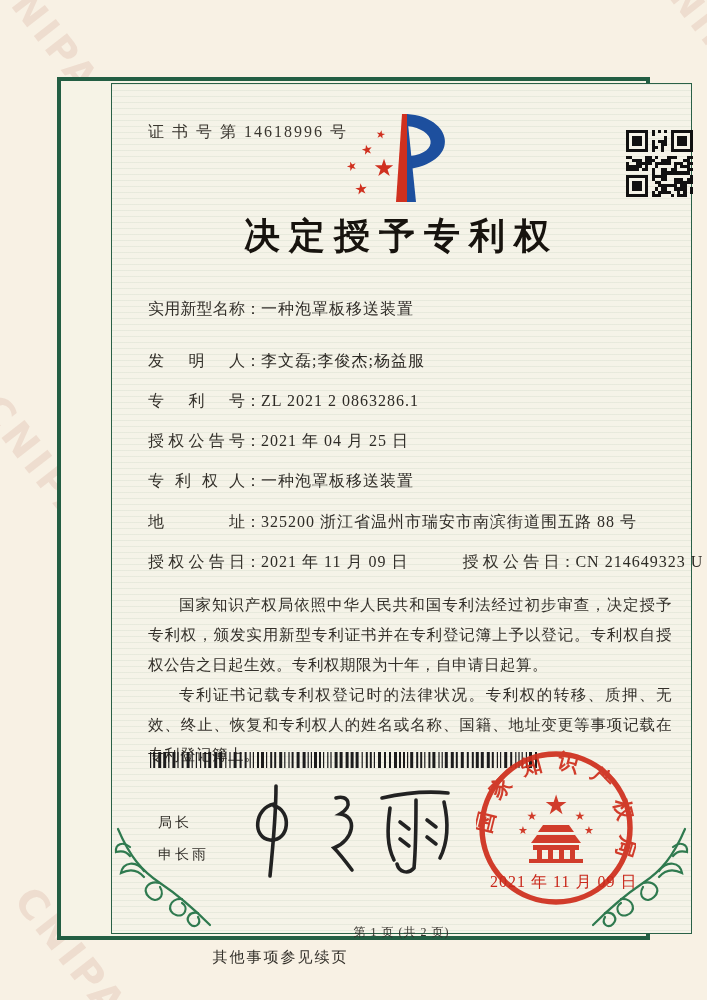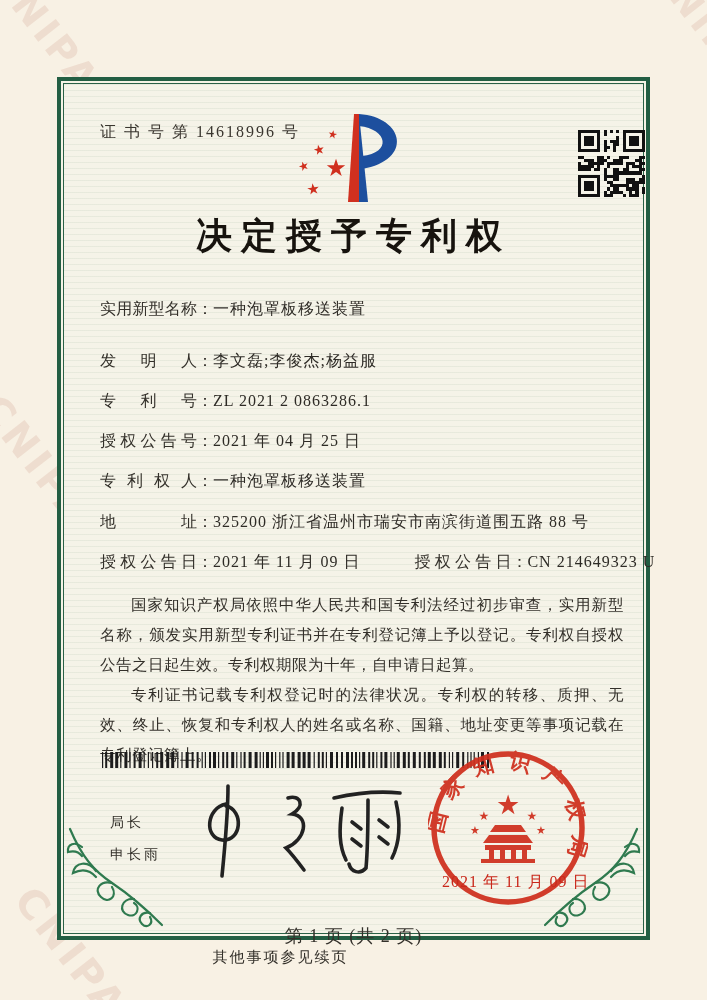--- a/index.html
+++ b/index.html
@@ -33,20 +33,21 @@
     background:#f6f3e6;
   }
   .cert-inner{
     position:relative;width:100%;height:100%;
     box-sizing:border-box;
     border:1px solid #2a6147;
     background-color:#f5f3e8;
     background-image:repeating-linear-gradient(180deg,
       rgba(110,150,120,0.10) 0px, rgba(110,150,120,0.10) 1px,
       rgba(0,0,0,0) 1px, rgba(0,0,0,0) 6px);
+    margin-left:48px;
   }
   .cert-no{
     position:absolute;left:36px;top:38px;
     font-size:16px;letter-spacing:2px;color:#3a362f;
   }
   .logo{position:absolute;left:228px;top:26px;width:134px;height:96px;}
   .qr{position:absolute;left:514px;top:46px;width:67px;height:67px;}
   .title{
     position:absolute;left:0;top:128px;width:100%;
     text-align:center;font-size:36px;font-weight:bold;
@@ -73,21 +74,21 @@
   .director{position:absolute;left:46px;top:730px;font-size:14px;letter-spacing:3px;color:#33302a;}
   .director div{margin-bottom:14px;}
   .signature{position:absolute;left:132px;top:698px;width:218px;height:100px;}
   .seal{position:absolute;left:364px;top:664px;width:160px;height:160px;opacity:0.93;}
   .seal-date{
     position:absolute;left:378px;top:788px;width:200px;
     color:#c9281b;font-size:16px;letter-spacing:1px;white-space:nowrap;
   }
   .page-indicator{
     position:absolute;left:0;top:840px;width:100%;text-align:center;
-    font-size:18px;color:#33302a;letter-spacing:1px;
+    font-size:12px;color:#33302a;letter-spacing:1px;
   }
   .ornament{position:absolute;width:104px;height:104px;}
   .orn-br{right:2px;bottom:2px;}
   .orn-bl{left:2px;bottom:2px;transform:scaleX(-1);}
   .continuation{
     position:absolute;left:0;top:948px;width:561px;text-align:center;
     font-size:15px;letter-spacing:2px;color:#33302a;
   }
 </style>
 </head>
@@ -294,21 +295,21 @@
     </div>
     <div class="frow fr6">
       <span class="flabel">地址</span><span>：</span><span class="fvalue">325200 浙江省温州市瑞安市南滨街道围五路 88 号</span>
     </div>
     <div class="frow fr7">
       <span class="flabel">授权公告日</span><span>：</span><span class="fvalue">2021 年 11 月 09 日</span><span class="second-field"><span class="flabel">授权公告日</span><span>：</span><span class="fvalue">CN 214649323 U</span></span>
     </div>
   </div>
 
   <div class="paras">
-    <p>国家知识产权局依照中华人民共和国专利法经过初步审查，实用新型名称，颁发实用新型专利证书并在专利登记簿上予以登记。专利权自授权公告之日起生效。专利权期限为十年，自申请日起算。</p>
+    <p>国家知识产权局依照中华人民共和国专利法经过初步审查，决定授予专利权，颁发实用新型专利证书并在专利登记簿上予以登记。专利权自授权公告之日起生效。专利权期限为十年，自申请日起算。</p>
     <p>专利证书记载专利权登记时的法律状况。专利权的转移、质押、无效、终止、恢复和专利权人的姓名或名称、国籍、地址变更等事项记载在专利登记簿上。</p>
   </div>
 
   <svg class="barcode" id="barcode" viewBox="0 0 390 16" preserveAspectRatio="none">
         <rect x="0" y="0" width="1.2" height="16" fill="#1c1c1c"></rect>
         <rect x="3.2" y="0" width="2" height="16" fill="#1c1c1c"></rect>
         <rect x="8.2" y="0" width="3" height="16" fill="#1c1c1c"></rect>
         <rect x="13.2" y="0" width="3" height="16" fill="#1c1c1c"></rect>
         <rect x="18.2" y="0" width="1.2" height="16" fill="#1c1c1c"></rect>
         <rect x="22.4" y="0" width="3" height="16" fill="#1c1c1c"></rect>

